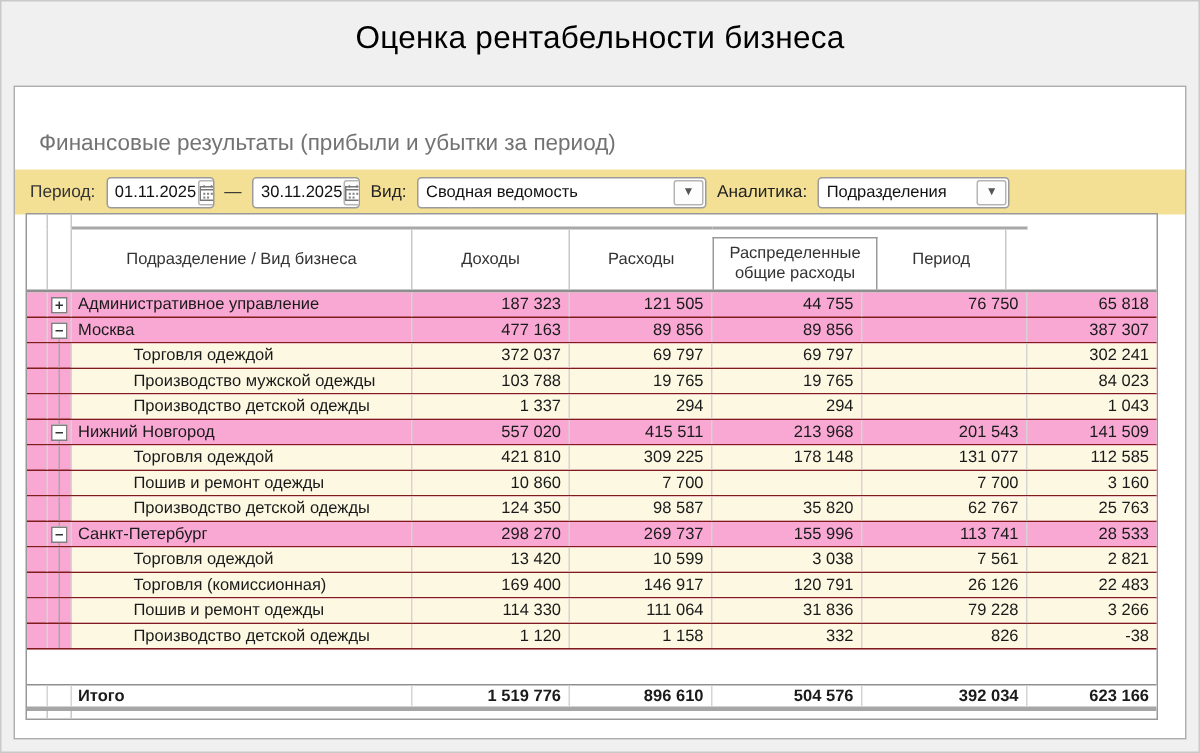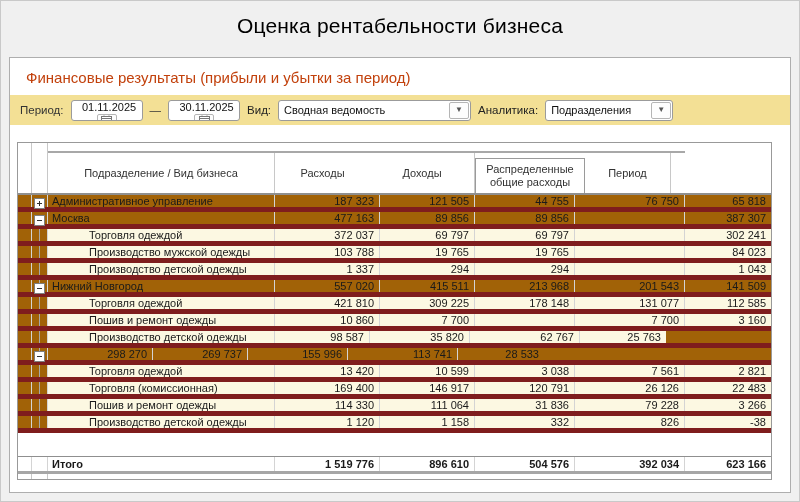--- a/index.html
+++ b/index.html
@@ -11,32 +11,32 @@
   }
   .page-title{
     text-align:center; font-size:21px; font-weight:400; color:#000;
     padding-top:13px; letter-spacing:.2px;
   }
   .panel{
     position:absolute; left:8px; right:8px; top:56px; bottom:8px;
     background:#fff; border:1px solid #aeaeae;
   }
   .panel-heading{
-    font-size:15px; color:#c2410c; padding:11px 16px 9px 16px;
+    font-size:15px; color:#737373; padding:29px 16px 9px 16px;
   }
   .toolbar{
     height:30px; background:#f3e095; display:flex; align-items:center;
     padding:0 10px; font-size:11.5px; color:#222; gap:7px;
   }
   .link-label{ color:#333; cursor:pointer; }
   .field{
     background:#fff; border:1px solid #9b9b9b; border-radius:3px;
     height:21px; display:flex; align-items:center; overflow:hidden;
   }
-  .date-field{ width:72px;flex-direction:column; }
+  .date-field{ width:72px; }
   .field .val{ flex:1; padding-left:5px; font-size:11px; color:#111; white-space:nowrap; }
   .icon-btn{
     width:20px; height:17px; margin:1px; border:1px solid #b5b5b5; border-radius:2px;
     background:#fdfdfd; display:flex; align-items:center; justify-content:center; cursor:pointer;
   }
   .combo-view{ width:193px; }
   .combo-analytics{ width:128px; }
   .dd-arrow{ font-size:8px; color:#555; line-height:1; }
   .dash{ color:#333; }
 
@@ -65,21 +65,21 @@
   .hrow .sub{ border-right:none; }
   .sub .box{
     position:absolute; top:5px; left:0; right:0; bottom:0;
     border:1px solid #9a9a9a; border-bottom:none;
     display:flex; align-items:center; justify-content:center; text-align:center; line-height:13px;
     padding:0 4px;
   }
   .sub.first .box{ border-right:none; }
 
   .tbody{ display:flex; flex-direction:column; }
-  .trow{ height:17px; display:flex; border-bottom:5px solid #7f1d1d; background:#a16207; }
+  .trow{ height:17px; display:flex; border-bottom:1px solid #7f1d1d; background:#f9a8d4; }
   .trow.child .c:not(.tree){ background:#fcf8e2;padding-left:41px; }
   .trow .name{ display:flex; align-items:center; padding-left:4px; white-space:nowrap; overflow:hidden; }
   .trow.child .name{ padding-left:13px; }
   .trow .num{ display:flex; align-items:center; justify-content:flex-end; padding-right:5px; white-space:nowrap; }
 
   .exp{
     position:absolute; width:11px; height:11px; left:2px; top:3px;
     border:1px solid #7f7f7f; background:#fff; cursor:pointer;
   }
   .exp::before{ content:""; position:absolute; left:2px; right:2px; top:4px; height:1px; background:#333; }
@@ -169,22 +169,22 @@
       <div class="seg s-t2"></div>
       <div class="seg s-mid"></div>
       <div class="seg s-grp"></div>
       <div class="seg s-prof"></div>
     </div>
 
     <div class="hrow">
       <div class="c w-tree1"></div>
       <div class="c w-tree2"></div>
       <div class="c w-name">Подразделение / Вид бизнеса</div>
+      <div class="c w-v0">Доходы</div>
       <div class="c w-v1 no-r">Расходы</div>
-      <div class="c w-v0">Доходы</div>
       <div class="c w-v3 sub">
         <div class="box">Распределенные общие расходы</div>
       </div>
       <div class="c w-v4">Период</div>
     </div>
 
     <div class="tbody" id="tbody">
         <div class="trow group">
     <div class="c w-tree1 tree"></div>
     <div class="c w-tree2 tree tcell">
@@ -283,32 +283,34 @@
     <div class="c w-v2 num"></div>
     <div class="c w-v3 num">7 700</div>
     <div class="c w-v4 num">3 160</div>
   </div>
         <div class="trow child">
     <div class="c w-tree1 tree"></div>
     <div class="c w-tree2 tree tcell">
             <div class="rail full"></div>
           </div>
     <div class="c w-name name">Производство детской одежды</div>
+    <div class="c w-v0 num">124 350</div>
     <div class="c w-v1 num">98 587</div>
     <div class="c w-v2 num">35 820</div>
     <div class="c w-v3 num">62 767</div>
     <div class="c w-v4 num">25 763</div>
   </div>
         <div class="trow group">
     <div class="c w-tree1 tree"></div>
     <div class="c w-tree2 tree tcell">
             <div class="rail above"></div>
             <div class="rail below"></div>
             <span class="exp minus"></span>
           </div>
+    <div class="c w-name name">Санкт-Петербург</div>
     <div class="c w-v0 num">298 270</div>
     <div class="c w-v1 num">269 737</div>
     <div class="c w-v2 num">155 996</div>
     <div class="c w-v3 num">113 741</div>
     <div class="c w-v4 num">28 533</div>
   </div>
         <div class="trow child">
     <div class="c w-tree1 tree"></div>
     <div class="c w-tree2 tree tcell">
             <div class="rail full"></div>

